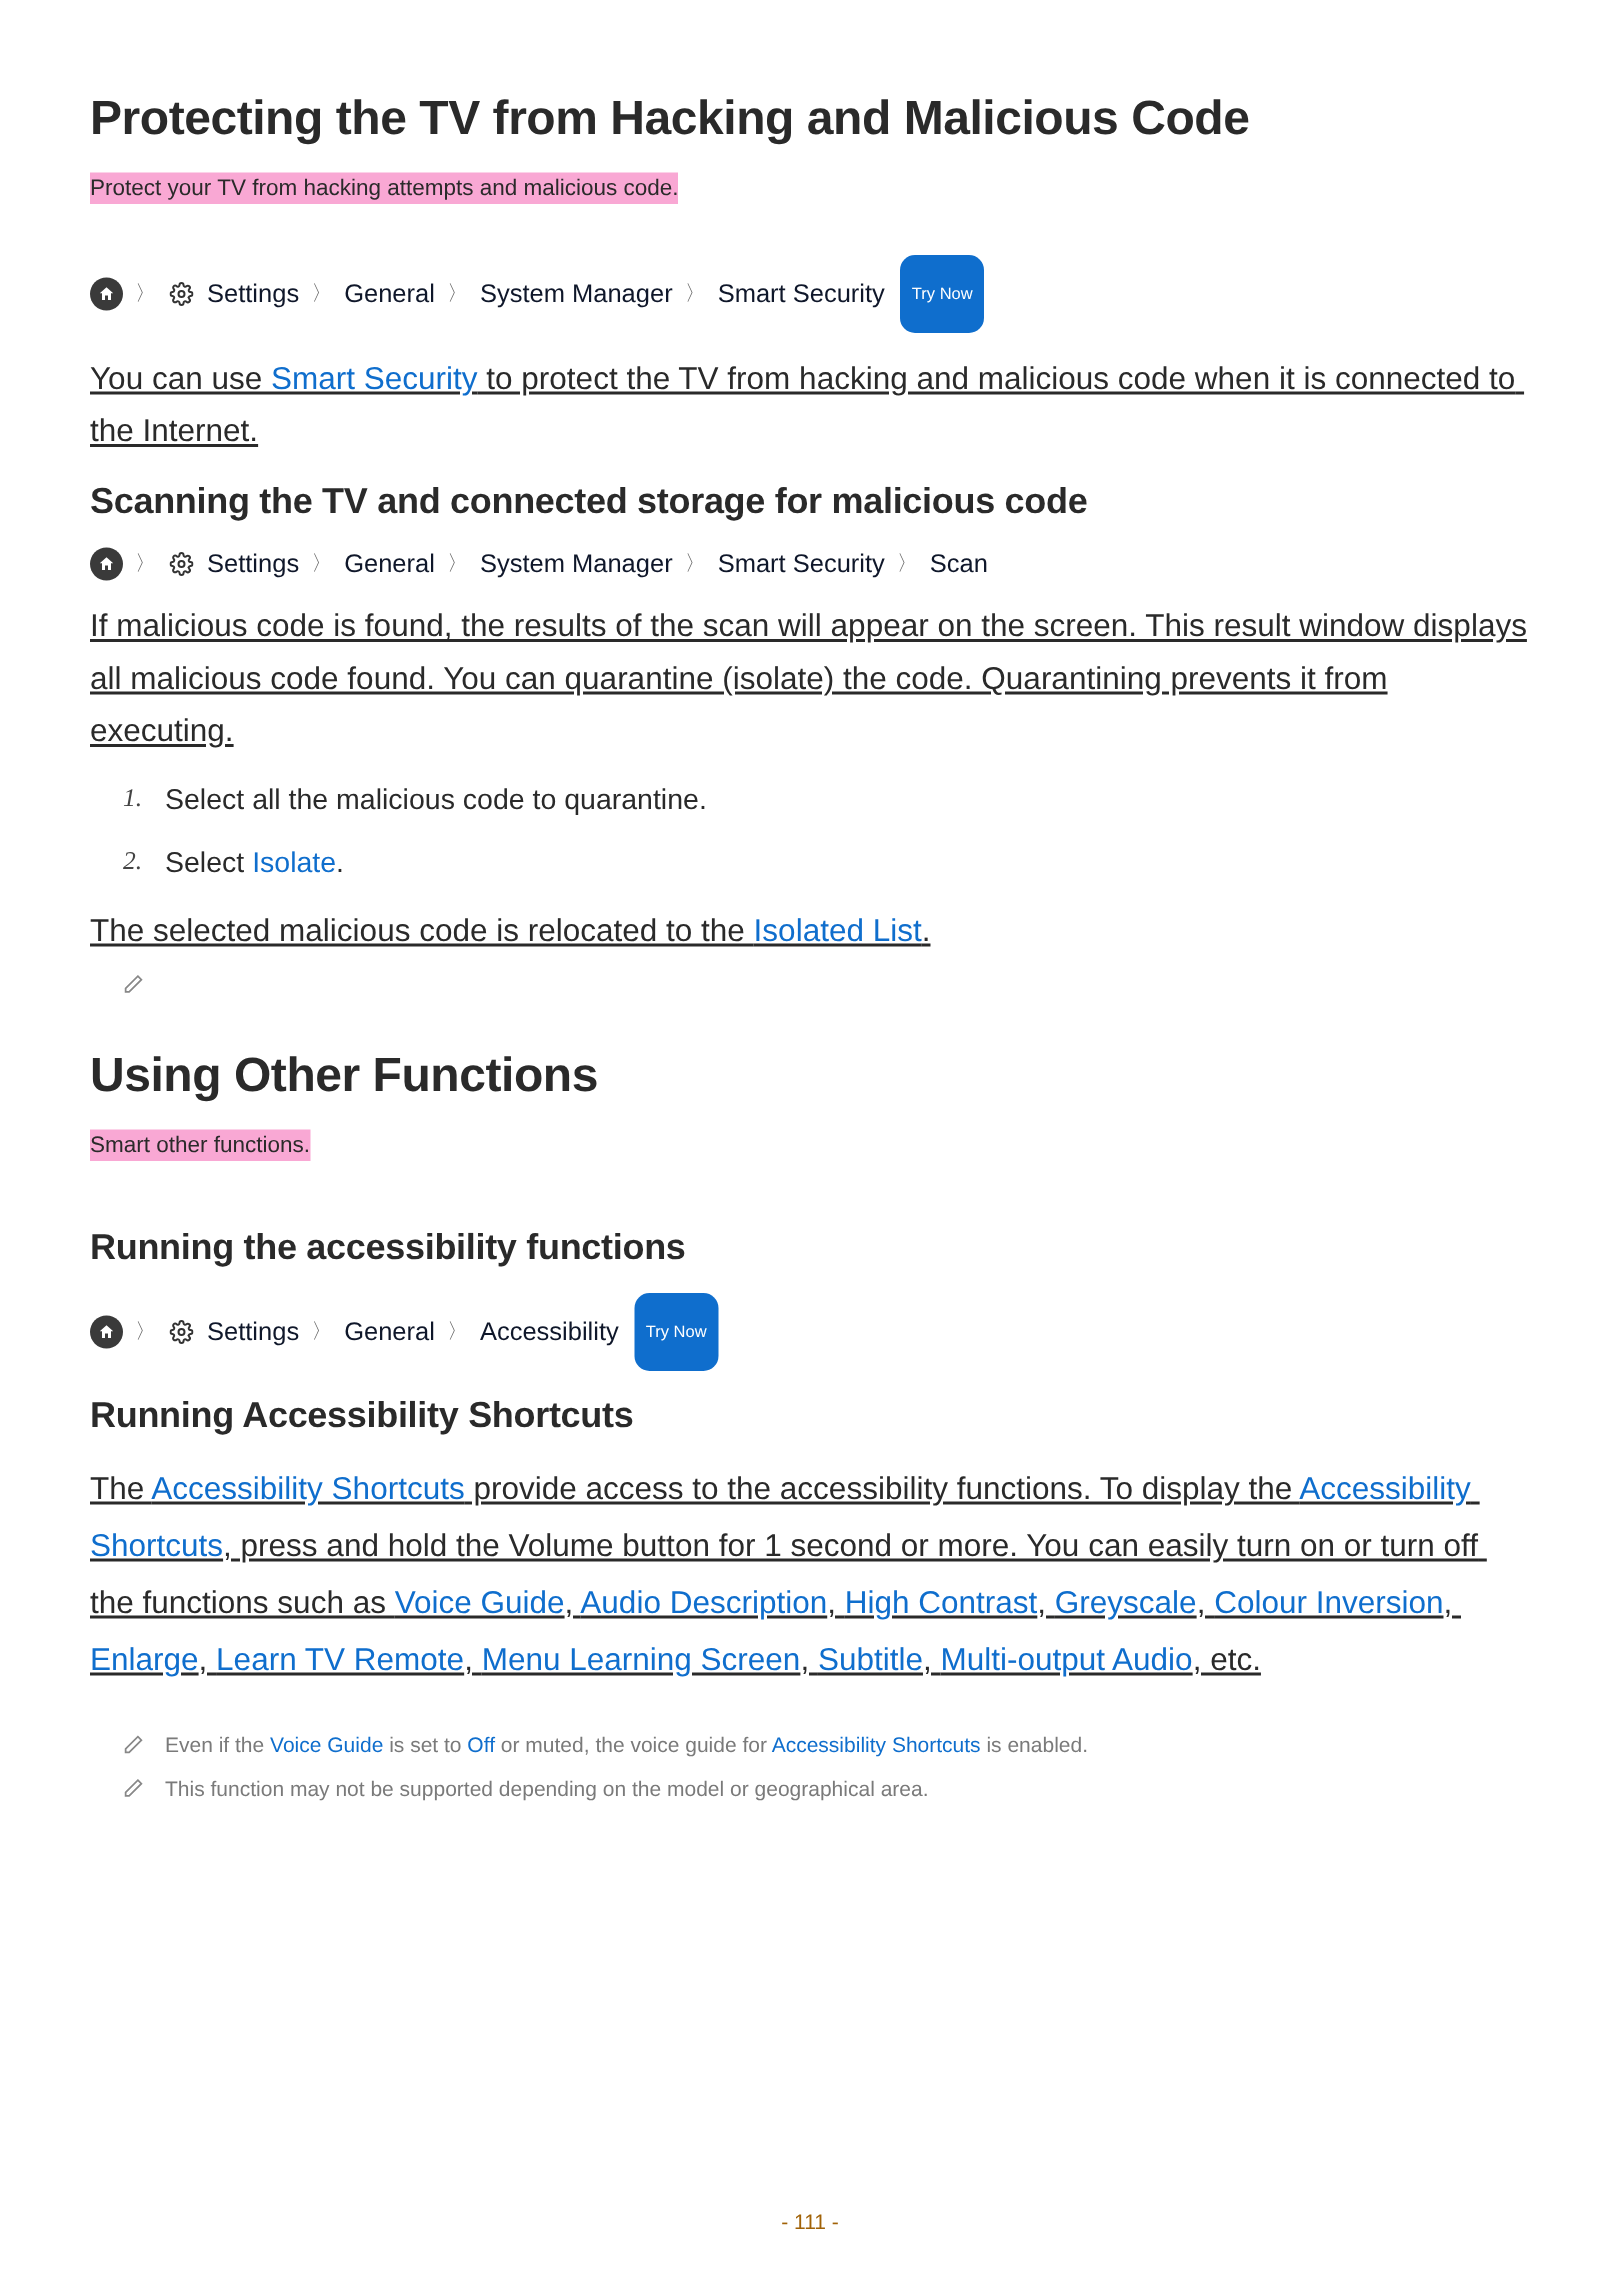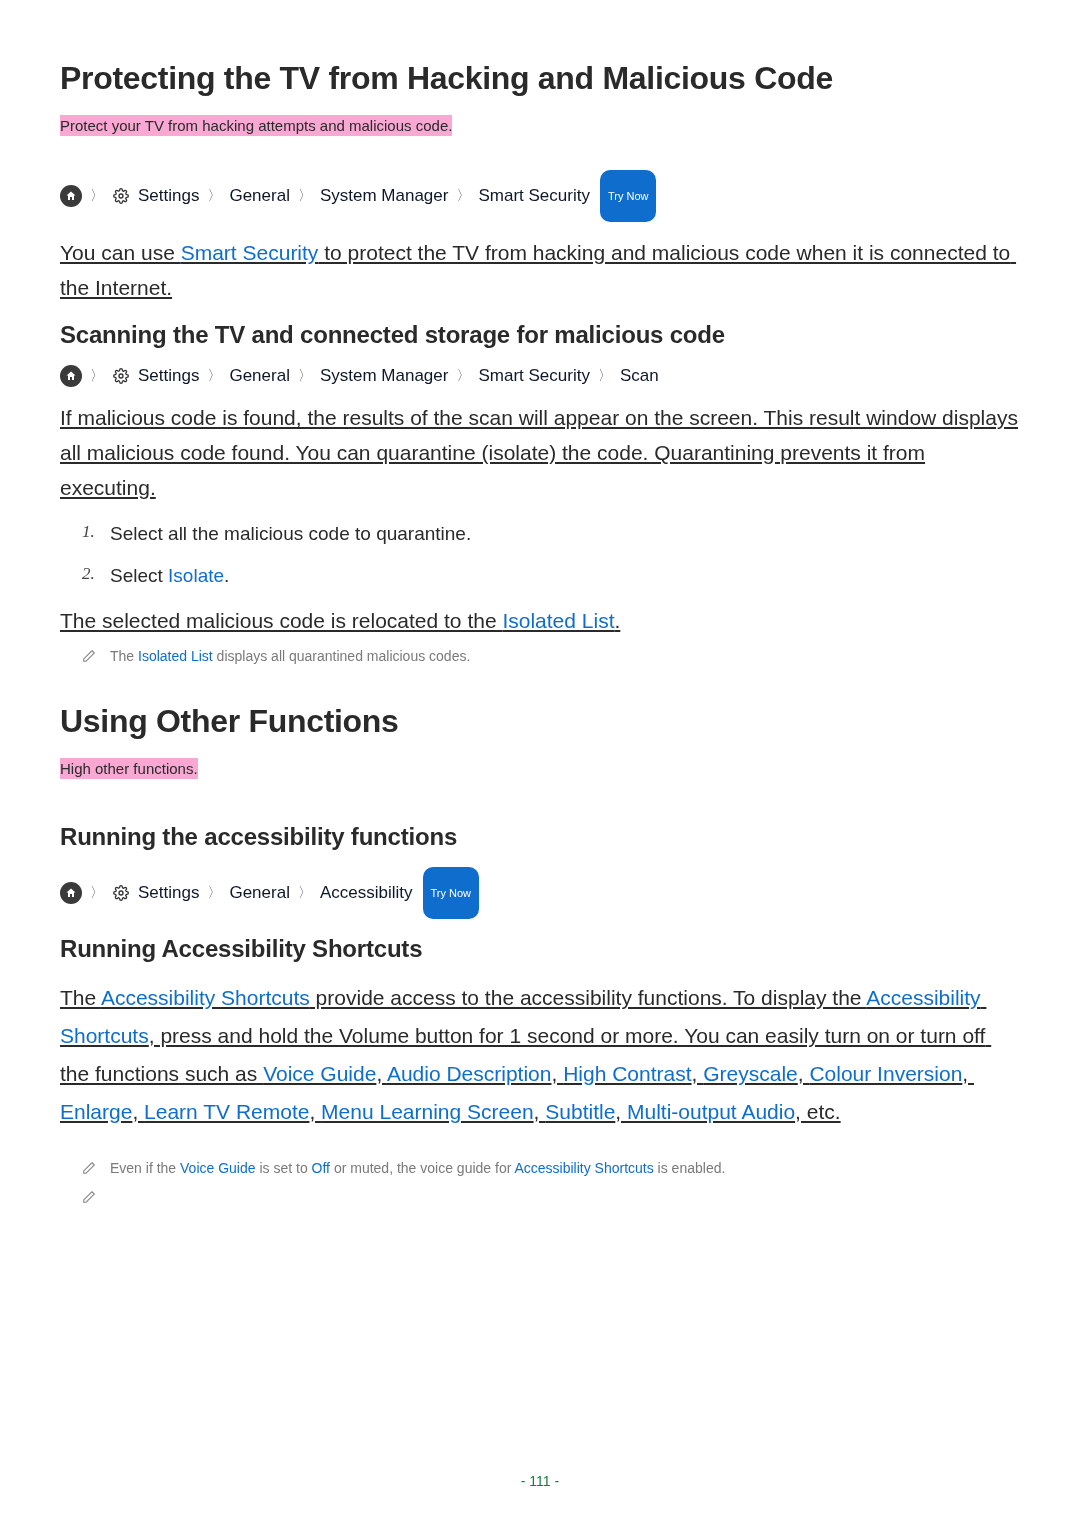--- a/index.html
+++ b/index.html
@@ -107,21 +107,21 @@
     width: 14px; height: 14px;
     margin-top: 2px;
   }
   .section-gap { height: 32px; }
   .page-num {
     position: absolute;
     bottom: 38px;
     left: 0; right: 0;
     text-align: center;
     font-size: 14px;
-    color: #15803d;
+    color: #a16207;
   }
   .inline-text span { white-space: pre-wrap; }
 </style>
 </head>
 <body>
 
 
 
 
 <h1>Protecting the TV from Hacking and Malicious Code</h1>
@@ -193,30 +193,27 @@
 <p class="body inline-text">
   <span>The selected malicious code is relocated to the </span><span class="link-inline">Isolated List</span><span>.</span>
 </p>
 
 <div class="note-row">
   <span class="pencil-icon">
     <svg viewBox="0 0 24 24" width="14" height="14" fill="none" stroke="#888" stroke-width="2">
         <path d="M17 3l4 4L7 21H3v-4z"></path>
       </svg>
   </span>
-  <div class="inline-text">
-    <span>The </span><span class="link-inline">Isolated List</span><span> displays all quarantined malicious codes.</span>
-  </div>
 </div>
 
 <div class="section-gap"></div>
 
 
 <h1>Using Other Functions</h1>
-<div class="subtitle-hl">High other functions.</div>
+<div class="subtitle-hl">Smart other functions.</div>
 
 
 <h2>Running the accessibility functions</h2>
 
 <div class="breadcrumb">
   <span class="home-icon">
     <svg viewBox="0 0 24 24" width="12" height="12" fill="#fff">
         <path d="M12 3l9 8h-3v9h-4v-6h-4v6H6v-9H3z"></path>
       </svg>
   </span>
@@ -252,18 +249,19 @@
     <span>Even if the </span><span class="link-inline">Voice Guide</span><span> is set to </span><span class="link-inline">Off</span><span> or muted, the voice guide for </span><span class="link-inline">Accessibility Shortcuts</span><span> is enabled.</span>
   </div>
 </div>
 
 <div class="note-row">
   <span class="pencil-icon">
     <svg viewBox="0 0 24 24" width="14" height="14" fill="none" stroke="#888" stroke-width="2">
         <path d="M17 3l4 4L7 21H3v-4z"></path>
       </svg>
   </span>
+  <div>This function may not be supported depending on the model or geographical area.</div>
 </div>
 
 <div class="page-num">- 111 -</div>
 
 
 
 
 </body></html>

